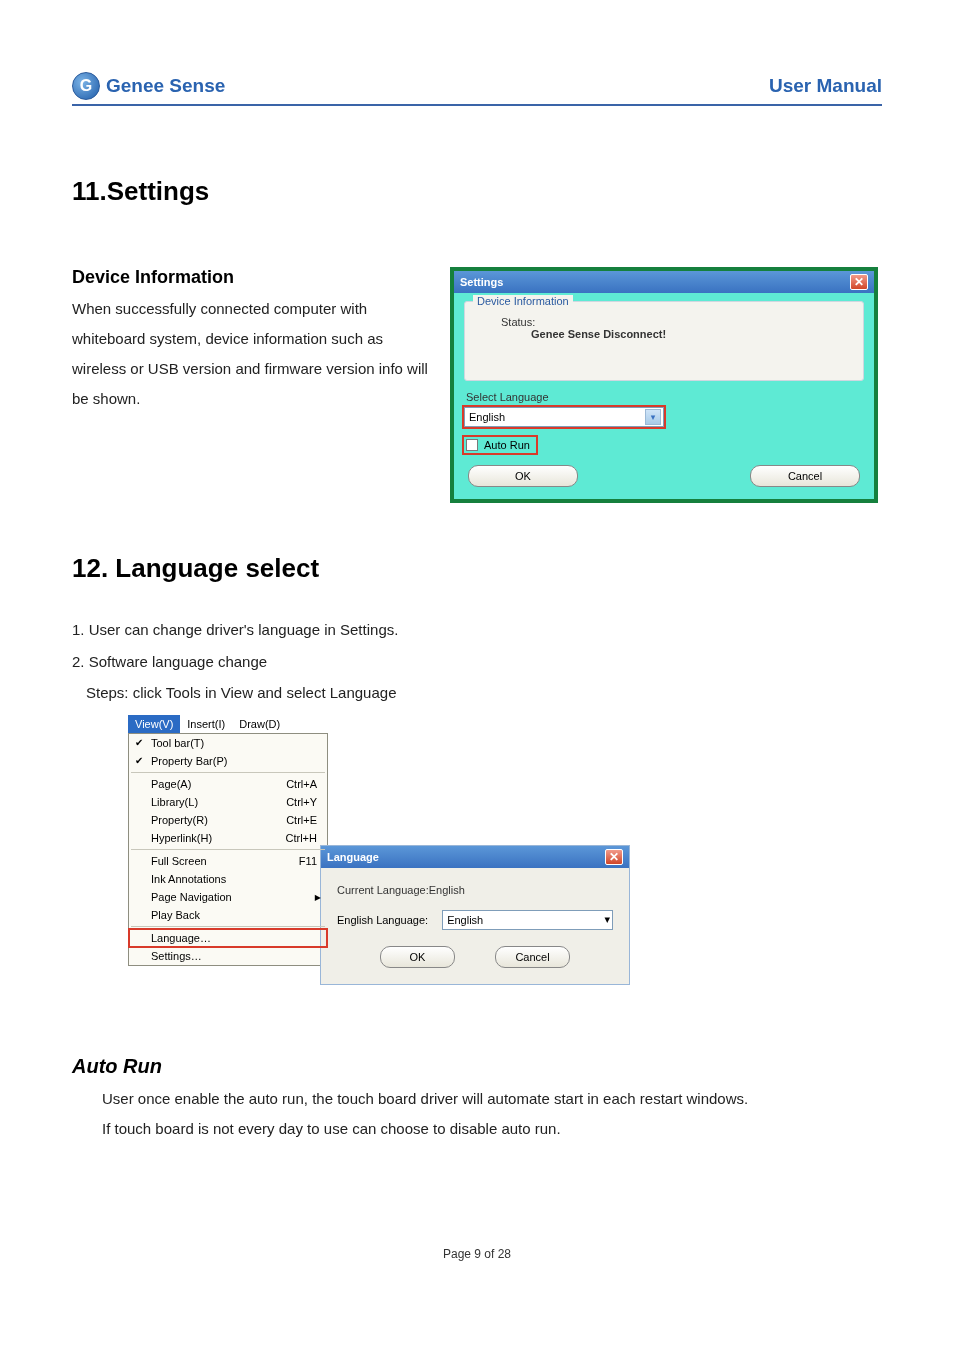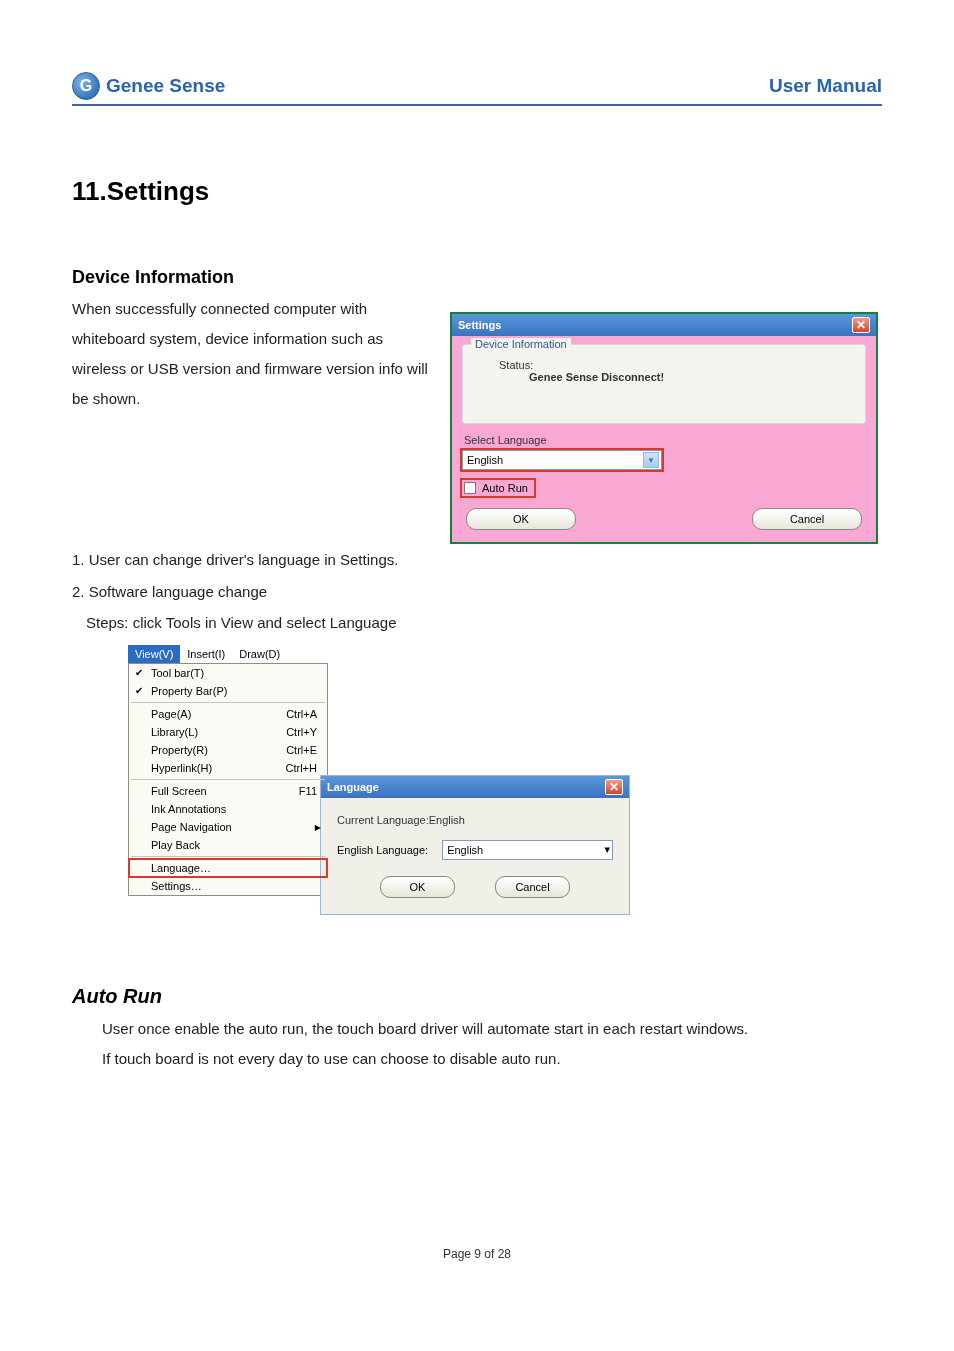--- a/index.html
+++ b/index.html
@@ -40,26 +40,25 @@
   h2.sub { font-size: 18px; font-weight: bold; margin-bottom: 6px; }
   h2.sub-it { font-size: 20px; font-style: italic; font-weight: bold; margin-bottom: 6px; }
 
   p.body { font-size: 15px; line-height: 2; color: #222; }
 
   .row-top { display: flex; gap: 18px; align-items: flex-start; }
   .col-left { width: 360px; flex-shrink: 0; }
 
   
   .dlg {
-    border: 2px solid #15803d;
+    border: 4px solid #15803d;
     width: 428px;
     font-family: Tahoma, Arial, sans-serif;
     font-size: 11px;
-    background: #f9a8d4;
-    margin-top: 45px;
+    background: #5eead4;
   }
   .dlg-titlebar {
     background: linear-gradient(#5b97d8, #3a72c1);
     color: #fff;
     padding: 4px 6px;
     display: flex;
     justify-content: space-between;
     align-items: center;
     font-weight: bold;
     height: 22px;
@@ -210,20 +209,21 @@
 
         <div style="height:12px"></div>
         <div class="btn-row">
           <div class="winbtn">OK</div>
           <div class="winbtn">Cancel</div>
         </div>
       </div>
     </div>
   </div>
 
+  <h1 class="sec" style="margin-top:50px; margin-bottom:30px;">12. Language select</h1>
   <p class="list-line">1. User can change driver's language in Settings.</p>
   <p class="list-line">2. Software language change</p>
   <p class="list-line" style="margin-left:14px;">Steps: click Tools in View and select Language</p>
 
   <div class="row-mid">
 
     <div class="menu-wrap">
       <div class="menubar">
         <span class="active">View(V)</span>
         <span>Insert(I)</span>

